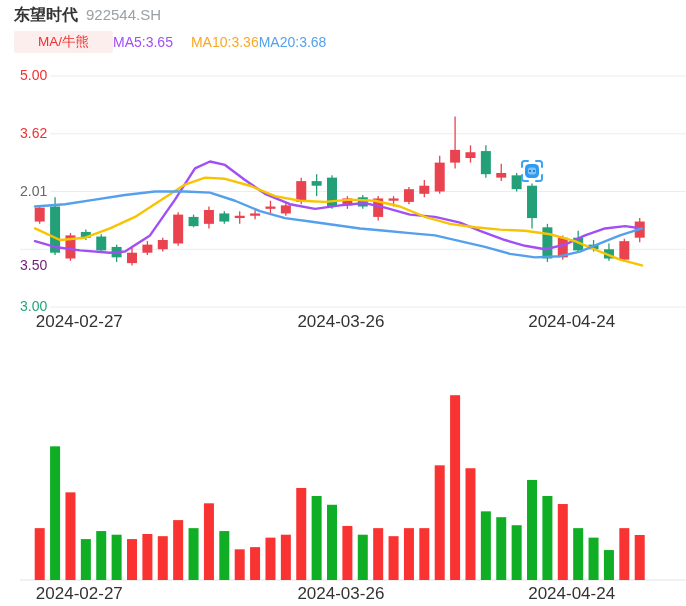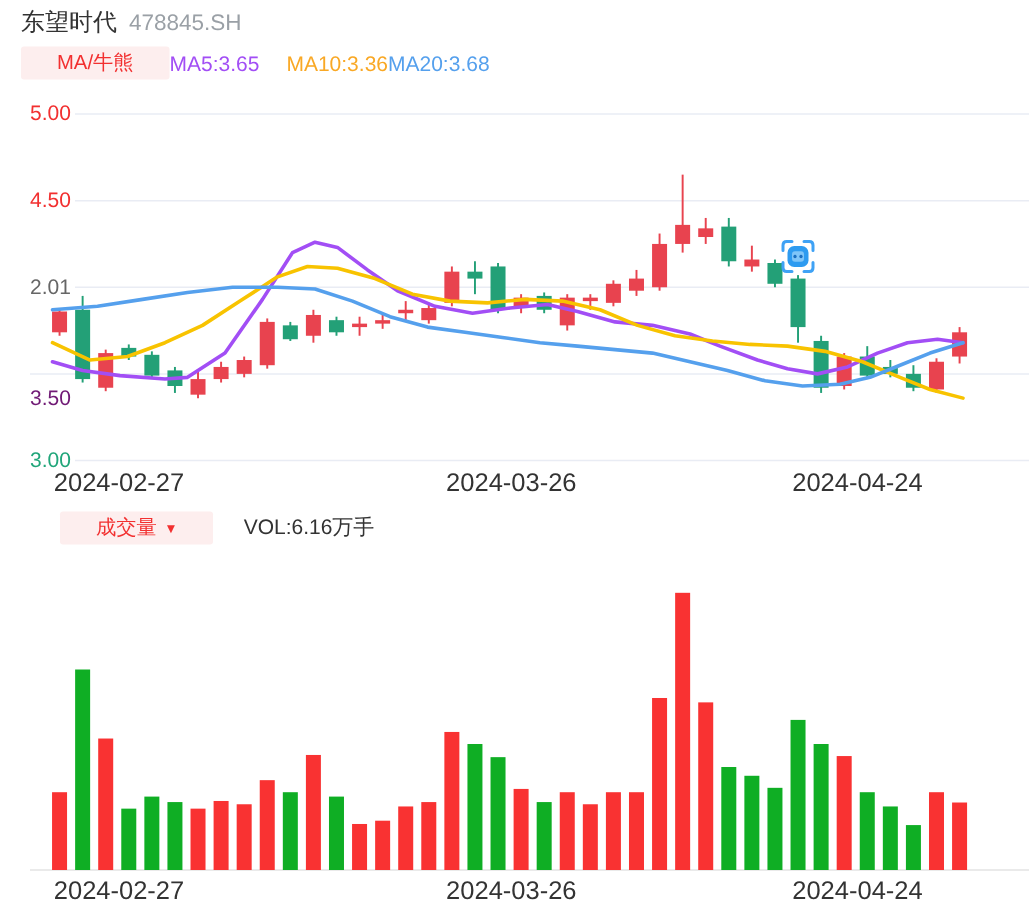--- a/index.html
+++ b/index.html
@@ -1,19 +1,19 @@
 <!DOCTYPE html>
 <html><head>
 <meta charset="utf-8">
 <style>
   html,body{margin:0;padding:0;background:#fff;}
   #app{position:relative;width:686px;height:606px;background:#ffffff;overflow:hidden;
        font-family:"Liberation Sans","DejaVu Sans",sans-serif;}
   #header{position:absolute;left:14px;top:5px;display:flex;align-items:baseline;gap:8px;}
-  #title{font-size:16px;font-weight:normal;color:#333;}
+  #title{font-size:16px;font-weight:bold;color:#333;}
   #code{font-size:15px;color:#9aa0a6;}
   #legend{position:absolute;left:14px;top:31px;display:flex;align-items:center;font-size:14px;}
   .badge{background:#fdeeee;color:#f23030;padding:2px 24px;border-radius:2px;font-size:13.5px;}
   #ma5{color:#a24ef5;}
   #ma10{color:#f9a825;margin-left:18px;}
   #ma20{color:#55a0ed;}
   #chart-svg{position:absolute;left:0;top:0;}
   .ylab{position:absolute;left:20px;font-size:14px;line-height:15px;background:#fff;padding:0 3px 0 0;}
   .xlab{position:absolute;width:100px;text-align:left;font-size:17px;color:#333;}
   #vol-header{position:absolute;left:40px;top:341px;display:flex;align-items:center;font-size:14px;}
@@ -154,53 +154,46 @@
       <rect x="619.33" y="241.16500000000002" width="10" height="18.47999999999996" fill="#e8434f"></rect>
       <line x1="639.715" x2="639.715" y1="218.065" y2="242.32" stroke="#e8434f" stroke-width="1.3"></line>
       <rect x="634.715" y="221.52999999999997" width="10" height="16.170000000000016" fill="#e8434f"></rect>
       <polyline points="35,241.16500000000002 55,246.94 80,250.40499999999997 110,252.71499999999997 125,251.56 150,235.39 175,199.58499999999998 195,168.39999999999998 210,161.47000000000003 225,164.93499999999995 245,179.95000000000005 265,193.81 290,204.20499999999998 315,208.825 340,205.36 365,203.05 385,207.67000000000002 410,214.60000000000002 435,216.91000000000003 460,222.685 480,230.76999999999998 505,240.01 525,245.78500000000003 545,249.25 565,244.63 585,235.39 605,228.45999999999998 625,226.14999999999998 642,228.45999999999998" fill="none" stroke="#a24ef5" stroke-width="2.4" stroke-linejoin="round" stroke-linecap="round"></polyline>
       <polyline points="35,228.45999999999998 60,240.01 85,237.7 110,228.45999999999998 135,216.91000000000003 160,200.74 185,184.57000000000005 205,177.64 225,178.79499999999996 250,185.72500000000002 275,196.12 300,200.74 325,201.89499999999998 350,199.58499999999998 375,200.74 400,206.515 425,216.91000000000003 450,223.83999999999997 475,227.305 500,229.615 525,230.76999999999998 550,234.235 575,241.16500000000002 600,251.56 620,259.645 642,265.42" fill="none" stroke="#f8c300" stroke-width="2.4" stroke-linejoin="round" stroke-linecap="round"></polyline>
       <polyline points="35,206.515 65,204.20499999999998 95,199.58499999999998 125,194.96499999999997 155,191.5 185,191.5 210,192.65499999999997 235,200.74 260,211.135 285,218.065 310,221.52999999999997 335,224.995 360,228.45999999999998 385,230.76999999999998 410,233.07999999999998 435,235.39 460,241.16500000000002 485,246.94 510,253.87 535,257.335 560,256.18 580,251.56 600,243.47500000000002 620,235.39 642,228.45999999999998" fill="none" stroke="#55a0ed" stroke-width="2.4" stroke-linejoin="round" stroke-linecap="round"></polyline>
     </svg>
 
   <div id="header">
     <span id="title">东望时代</span>
-    <span id="code">478845.SH</span>
+    <span id="code">922544.SH</span>
   </div>
 
   <div id="legend">
     <span class="badge">MA/牛熊</span>
     <span id="ma5">MA5:3.65</span>
     <span id="ma10">MA10:3.36</span>
     <span id="ma20">MA20:3.68</span>
   </div>
 
   <div id="ylabels">
       <span class="ylab" style="top: 68px; color: rgb(242, 48, 48);">5.00</span>
-      <span class="ylab" style="top: 125.75px; color: rgb(242, 48, 48);">4.50</span>
+      <span class="ylab" style="top: 125.75px; color: rgb(242, 48, 48);">3.62</span>
       <span class="ylab" style="top: 183.5px; color: rgb(102, 102, 102);">2.01</span>
       <span class="ylab" style="top: 258px; color: #701a75;">3.50</span>
       <span class="ylab" style="top: 299px; color: rgb(33, 166, 122);">3.00</span>
     </div>
   <div id="xlabels">
       <span class="xlab" style="left: 35.855px; top: 312px;">2024-02-27</span>
       <span class="xlab" style="left: 297.4px; top: 312px;">2024-03-26</span>
       <span class="xlab" style="left: 528.175px; top: 312px;">2024-04-24</span>
       <span class="xlab" style="left: 35.855px; top: 584px;">2024-02-27</span>
       <span class="xlab" style="left: 297.4px; top: 584px;">2024-03-26</span>
       <span class="xlab" style="left: 528.175px; top: 584px;">2024-04-24</span>
     </div>
 
-  <div id="vol-header">
-    <span class="badge" id="vol-badge">
-      <span>成交量</span>
-      <span class="arrow">▼</span>
-    </span>
-    <span id="vol-value">VOL:6.16万手</span>
-  </div>
 
   <div id="marker" style="left: 520.02px; top: 158.71px;">
     <svg width="24" height="24" viewBox="0 0 24 24">
       <path d="M2,8 V4.5 Q2,2 4.5,2 H8" fill="none" stroke="#3fa2f5" stroke-width="2" stroke-linecap="round"></path>
       <path d="M16,2 H19.5 Q22,2 22,4.5 V8" fill="none" stroke="#3fa2f5" stroke-width="2" stroke-linecap="round"></path>
       <path d="M22,16 V19.5 Q22,22 19.5,22 H16" fill="none" stroke="#3fa2f5" stroke-width="2" stroke-linecap="round"></path>
       <path d="M8,22 H4.5 Q2,22 2,19.5 V16" fill="none" stroke="#3fa2f5" stroke-width="2" stroke-linecap="round"></path>
       <rect x="5" y="5" width="14" height="14" rx="4.5" fill="#2e9bf0"></rect>
       <rect x="8" y="8.5" width="8" height="7" rx="2" fill="#8ecdf9" opacity="0.85"></rect>
       <circle cx="10" cy="12" r="1.1" fill="#1b6fc0"></circle>

